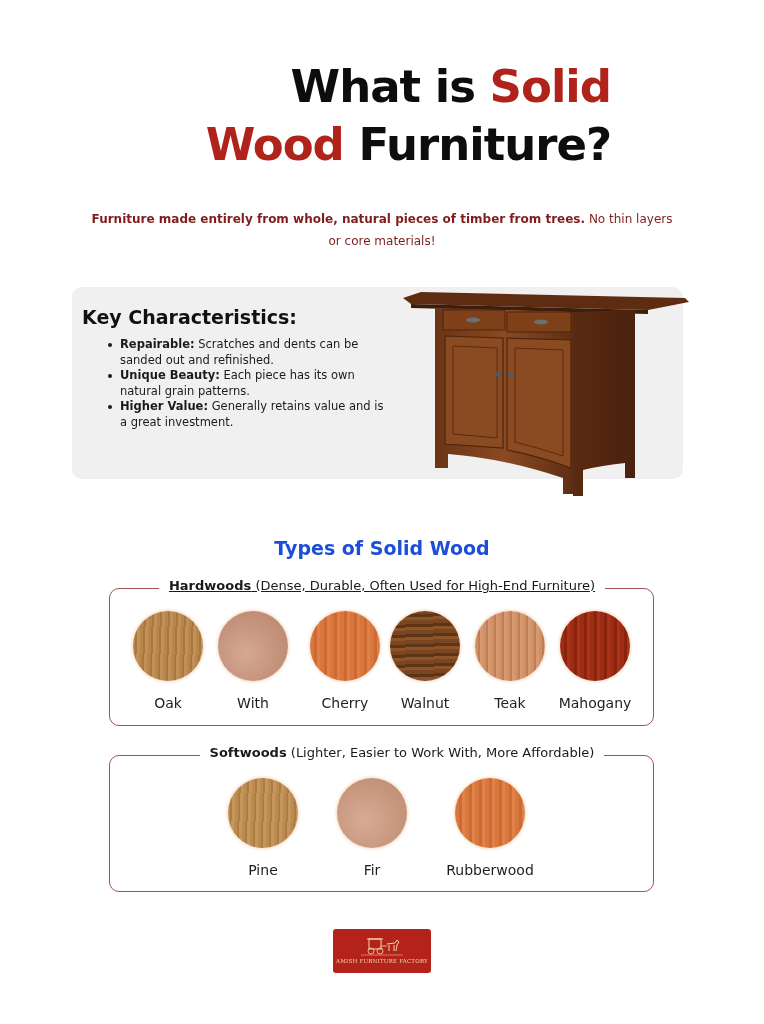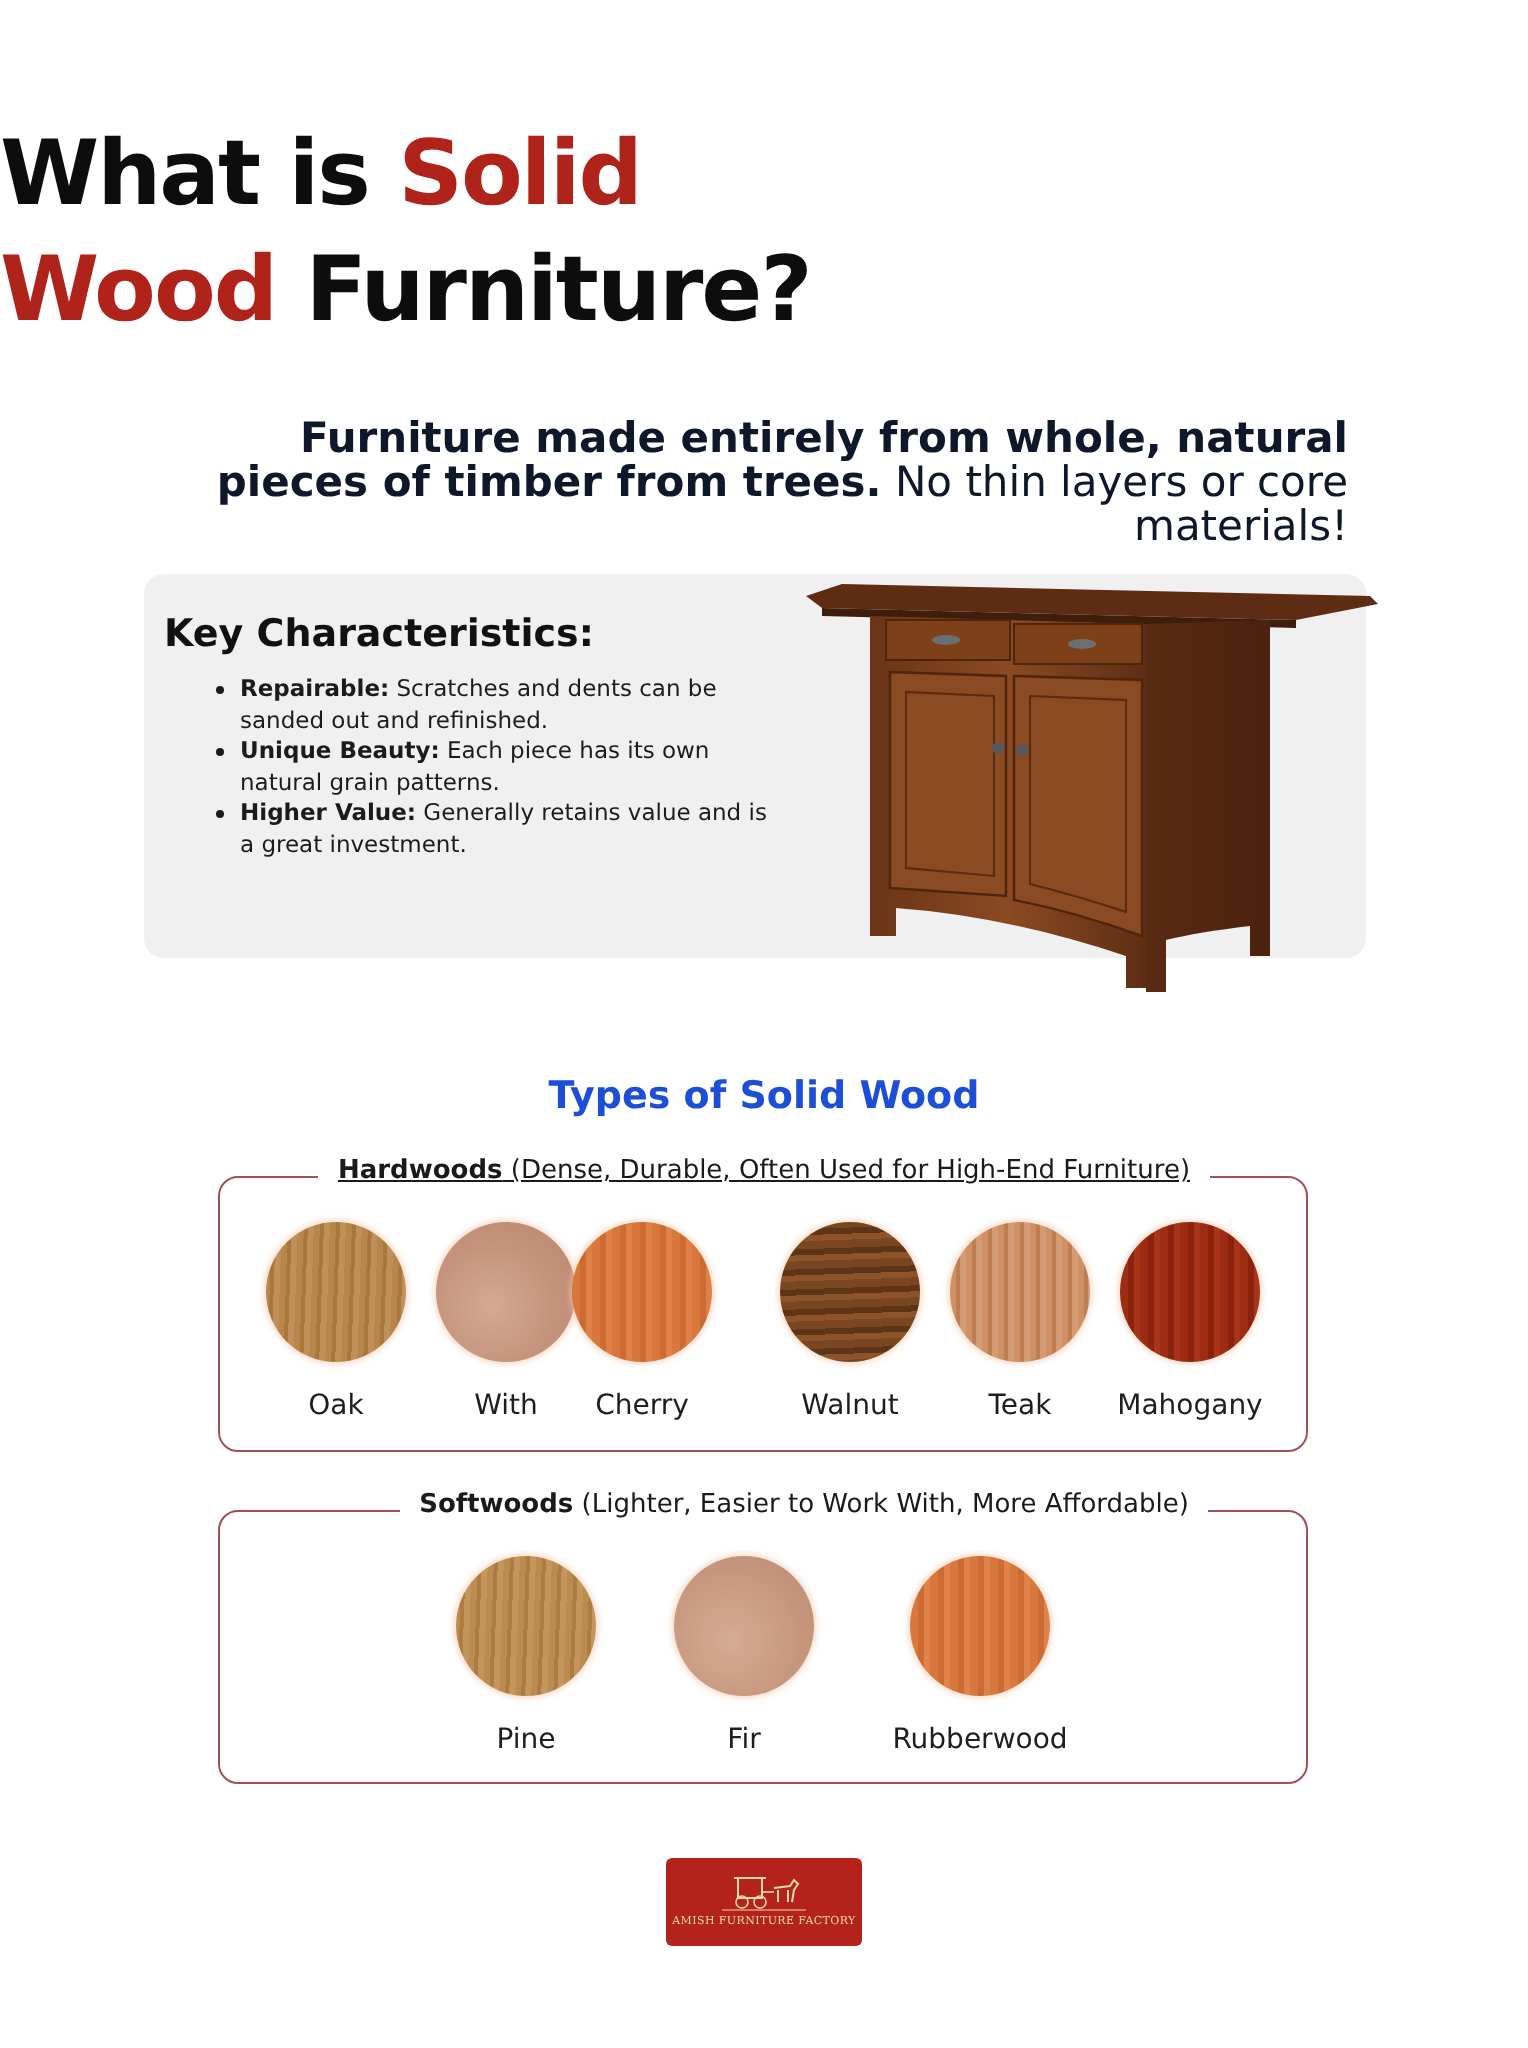--- a/index.html
+++ b/index.html
@@ -1,28 +1,28 @@
 <!DOCTYPE html>
 <html><head>
   <meta charset="utf-8">
   <style>
     * { margin: 0; padding: 0; box-sizing: border-box; }
     html, body { width: 764px; height: 1024px; background: #ffffff; overflow: hidden; }
     body { position: relative; font-family: "DejaVu Sans", "Liberation Sans", sans-serif; color: #111111; }
 
     .title {
       position: absolute; left: 0; top: 58px; width: 611px;
-      text-align: left; font-family: "DejaVu Sans", sans-serif;
+      text-align: right; font-family: "DejaVu Sans", sans-serif;
       font-weight: bold; font-size: 45px; line-height: 58px; letter-spacing: -1px; color: #0d0d0d;
     }
     .title .accent { color: #b0231a; }
 
     .intro {
       position: absolute; left: 90px; top: 208px; width: 584px;
-      text-align: right; font-size: 21px; line-height: 22px; color: #0f172a;
+      text-align: center; font-size: 12px; line-height: 22px; color: #7f1d1d;
     }
     .intro b { font-weight: bold; }
 
     .char-panel {
       position: absolute; left: 72px; top: 287px; width: 611px; height: 192px;
       background: #f0f0f0; border-radius: 10px;
     }
     .char-heading {
       position: absolute; left: 82px; top: 306px; font-size: 19px; font-weight: bold; color: #111;
     }
@@ -141,21 +141,21 @@
 </div>
 
 <div class="swatch-item" style="left:123px; top:611px;">
   <div class="swatch" style="background:repeating-linear-gradient(92deg,#b8864a 0 3px,#a9773e 3px 5px,#c0905a 5px 8px);"></div>
   <div class="swatch-name">Oak</div>
 </div>
 <div class="swatch-item" style="left:208px; top:611px;">
   <div class="swatch" style="background:radial-gradient(ellipse at 40% 60%,#d4a993,#c39079 60%,#b88670);"></div>
   <div class="swatch-name">With</div>
 </div>
-<div class="swatch-item" style="left:276px; top:611px;">
+<div class="swatch-item" style="left:300px; top:611px;">
   <div class="swatch" style="background:repeating-linear-gradient(90deg,#d8763c 0 4px,#cc6a32 4px 7px,#de8048 7px 10px);"></div>
   <div class="swatch-name">Cherry</div>
 </div>
 <div class="swatch-item" style="left:380px; top:611px;">
   <div class="swatch" style="background:repeating-linear-gradient(178deg,#7a4622 0 4px,#5e3416 4px 7px,#8c5428 7px 10px);"></div>
   <div class="swatch-name">Walnut</div>
 </div>
 <div class="swatch-item" style="left:465px; top:611px;">
   <div class="swatch" style="background:repeating-linear-gradient(90deg,#cf9066 0 3px,#bf7d52 3px 5px,#d69a72 5px 8px);"></div>
   <div class="swatch-name">Teak</div>

